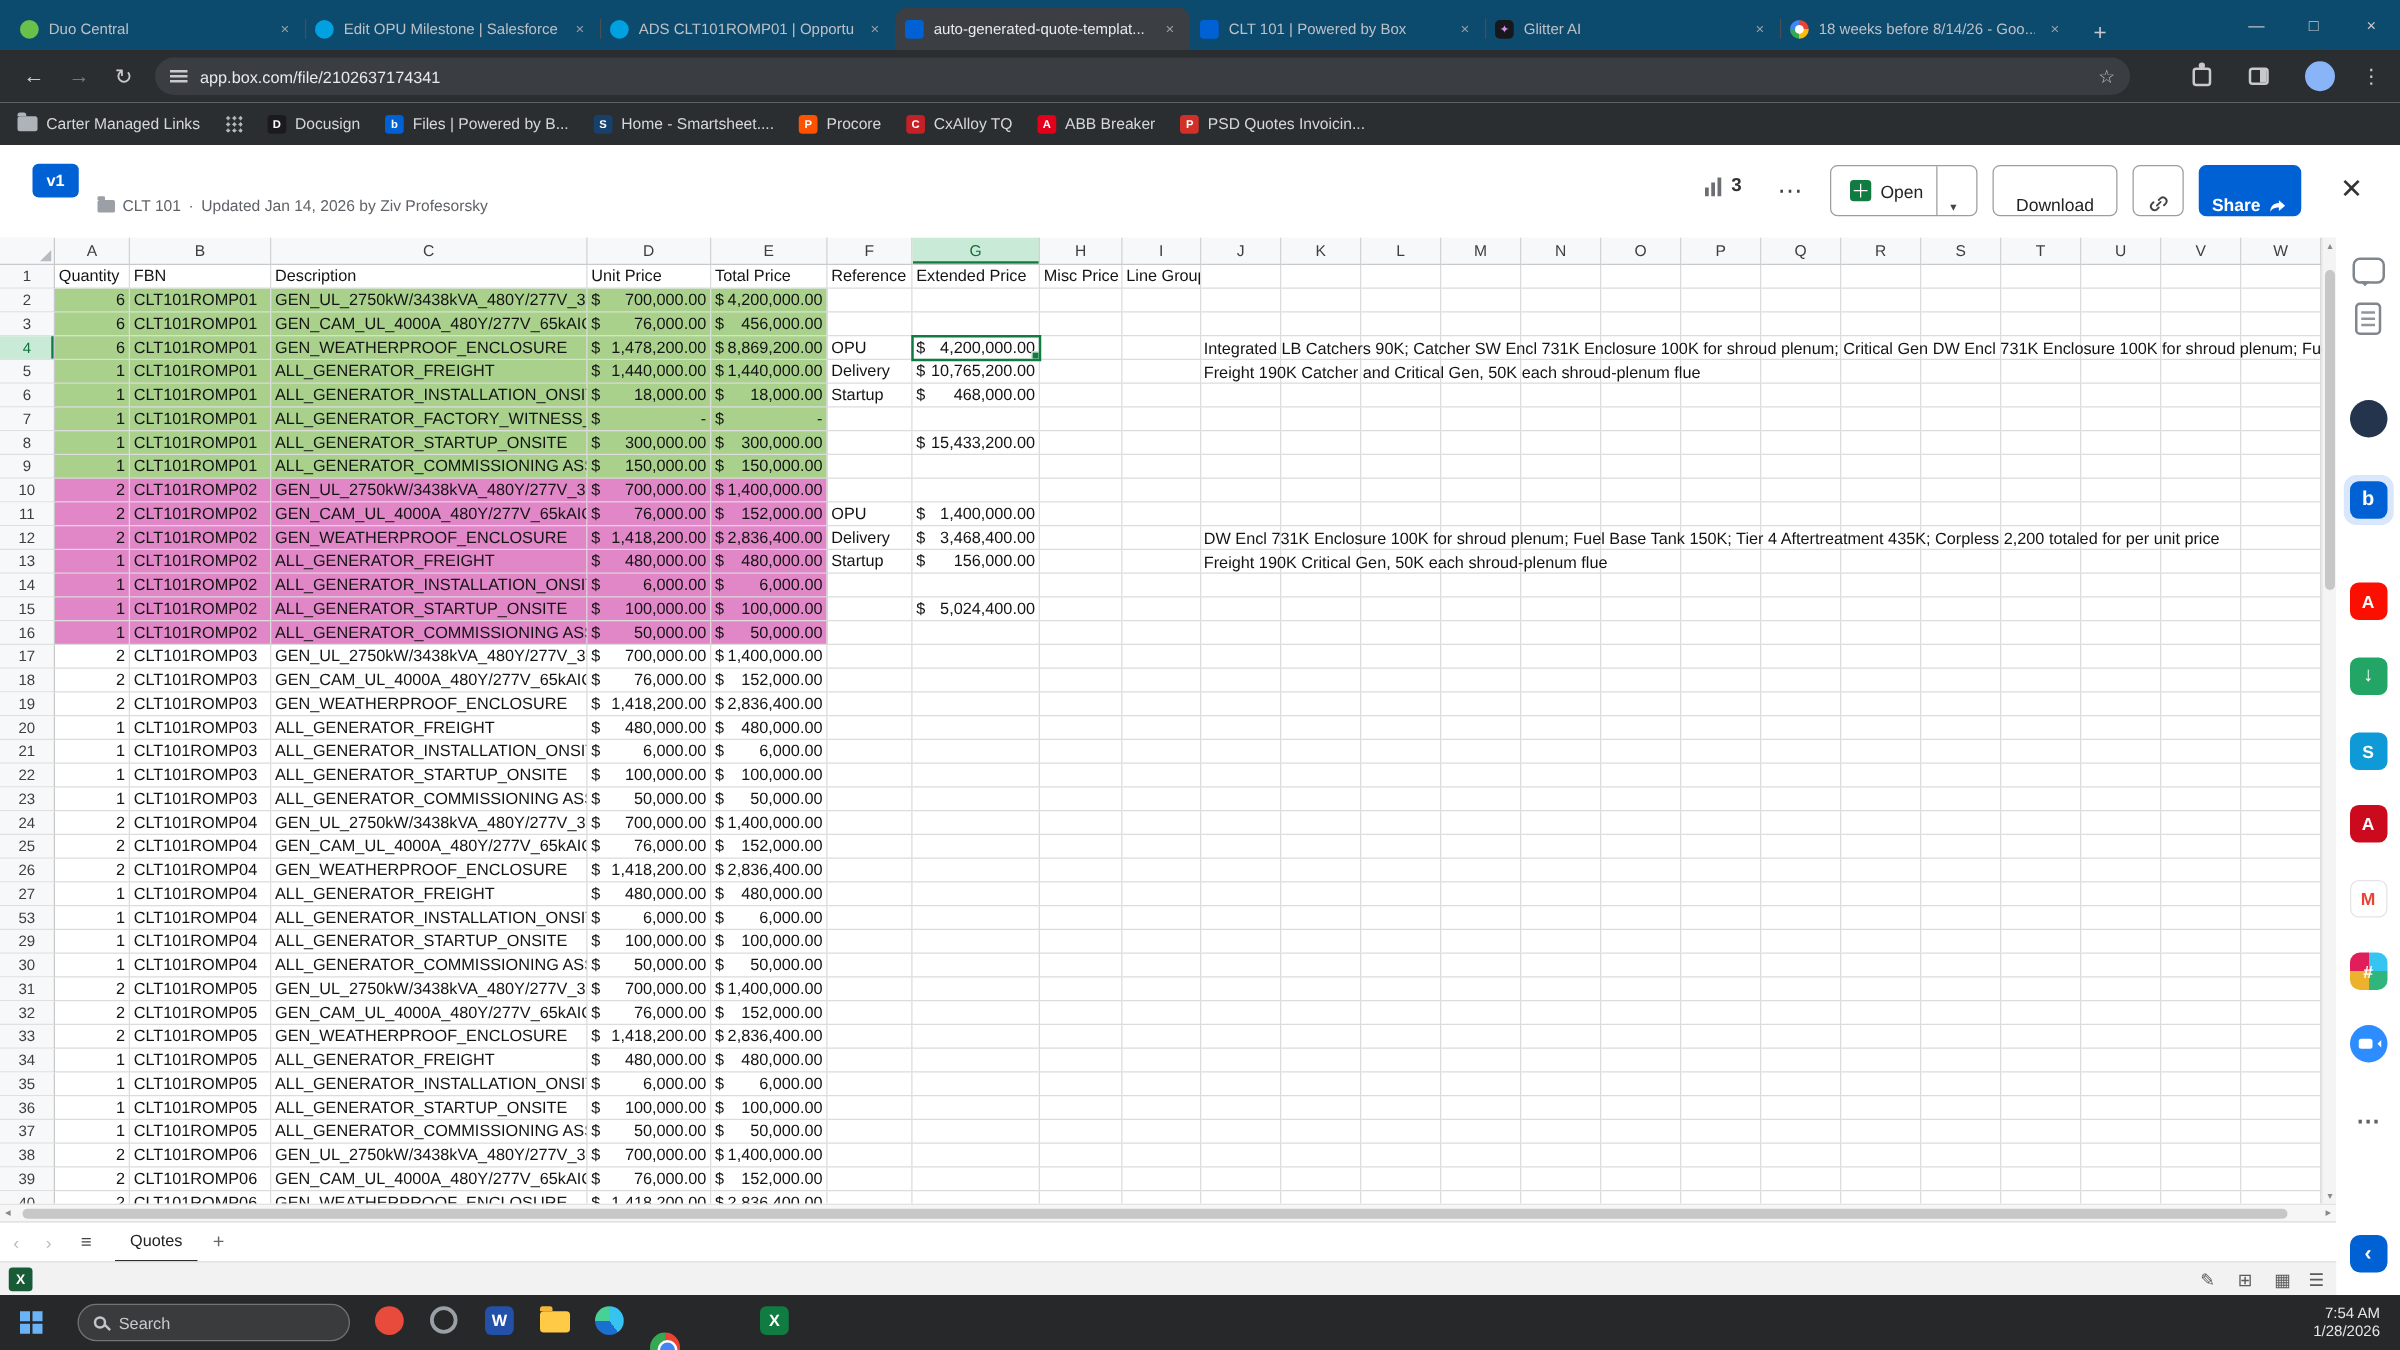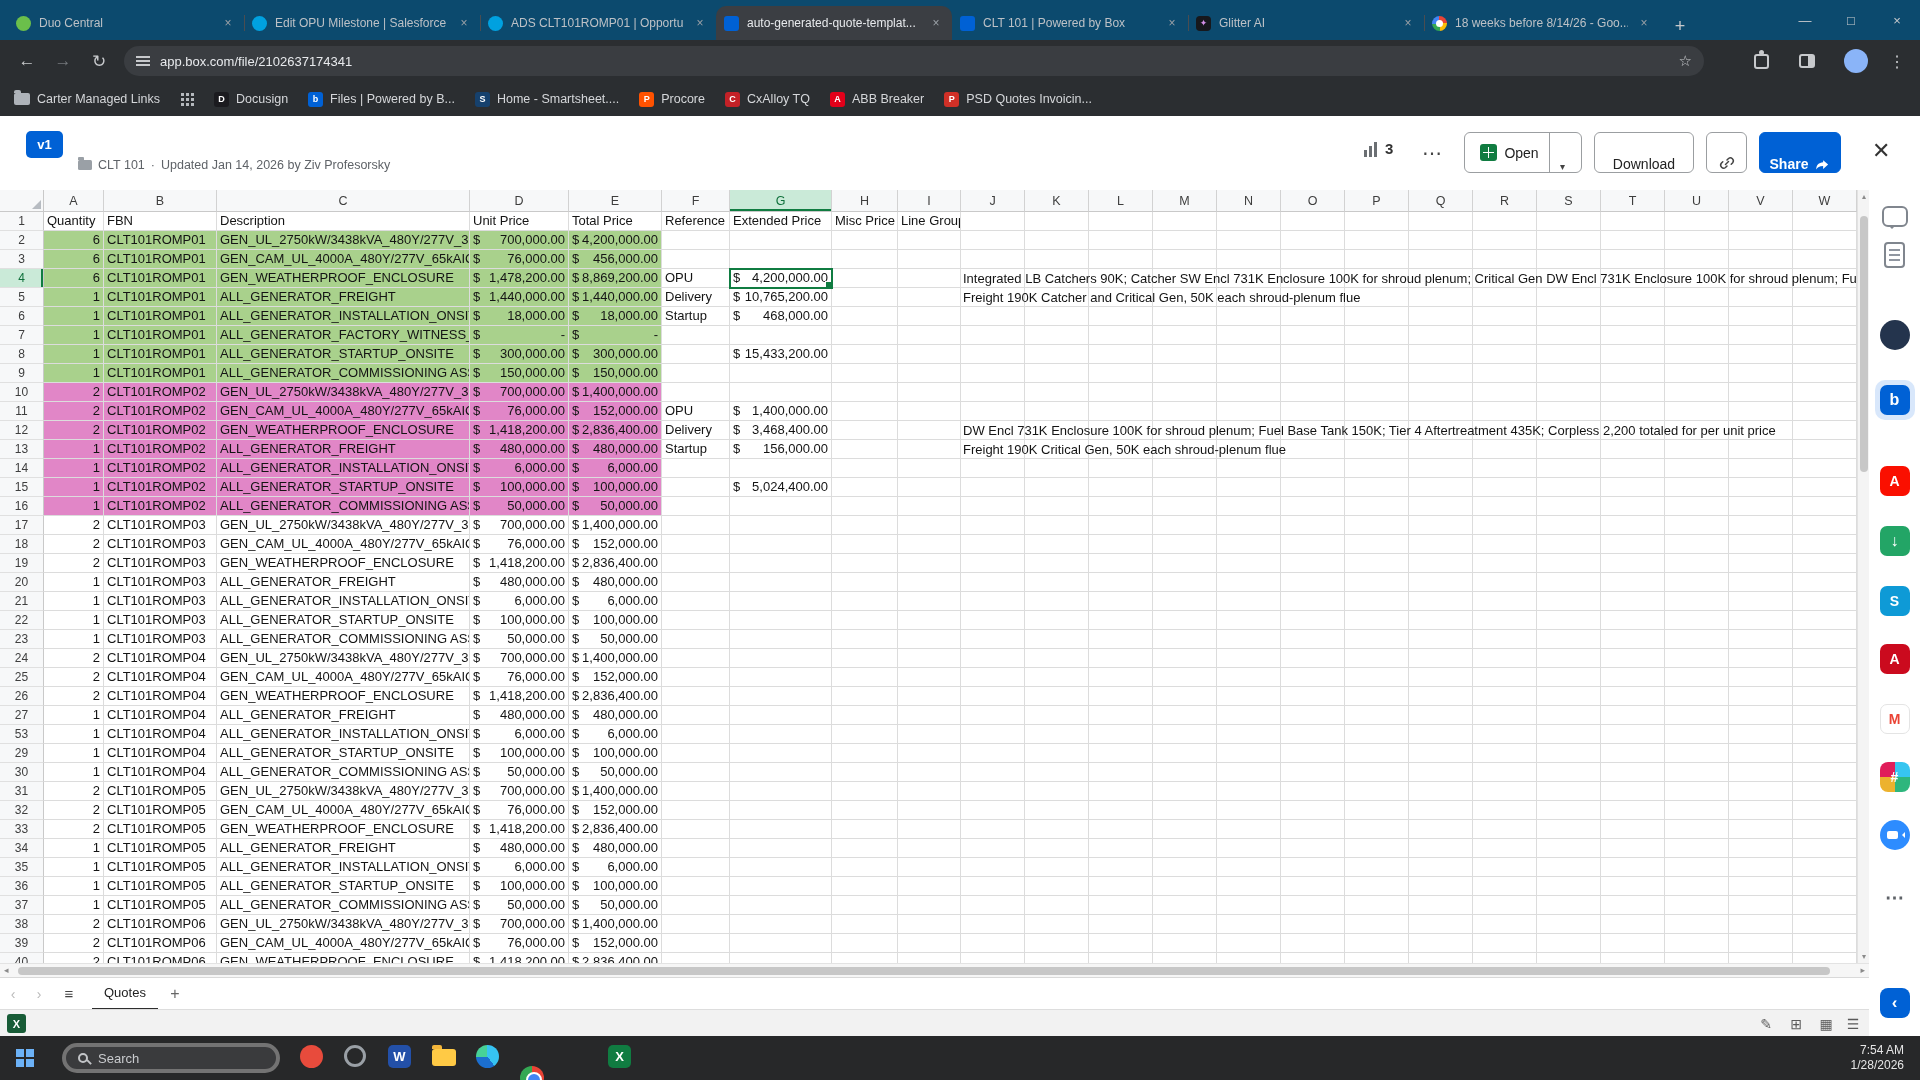--- a/index.html
+++ b/index.html
@@ -121,21 +121,21 @@
 
   
   #strip{position:absolute;left:0;top:1009px;width:1920px;height:27px;background:#f2f2f2;border-top:1px solid #ddd}
   #stripxls{position:absolute;left:7px;top:4px;width:19px;height:19px;background:#185c37;border-radius:3px;color:#fff;font-size:11px;font-weight:700;display:flex;align-items:center;justify-content:center}
   .stric{position:absolute;top:4px;width:20px;height:19px;display:flex;align-items:center;justify-content:center;color:#5a5a5a;font-size:14px}
 
   
   #taskbar{position:absolute;left:0;top:1036px;width:1920px;height:44px;background:#272829}
   #startbtn{position:absolute;left:16px;top:13px;width:18px;height:18px;display:grid;grid-template-columns:8px 8px;grid-template-rows:8px 8px;gap:2px}
   #startbtn span{background:#6cb2f7}
-  #tsearch{position:absolute;left:62px;top:7px;width:218px;height:30px;background:#3a3b3d;border:4px solid #737373;border-radius:15px;display:flex;align-items:center;gap:10px;padding:0 12px;color:#c9cbce;font-size:13px}
+  #tsearch{position:absolute;left:62px;top:7px;width:218px;height:30px;background:#3a3b3d;border:1px solid #737373;border-radius:15px;display:flex;align-items:center;gap:10px;padding:0 12px;color:#c9cbce;font-size:13px}
   .mag{width:10px;height:10px;border:2px solid #c3c5c8;border-radius:50%;position:relative;flex:none}
   .mag::after{content:"";position:absolute;right:-4px;bottom:-4px;width:2px;height:6px;background:#c3c5c8;transform:rotate(-45deg)}
   .tapp{position:absolute;top:9px;width:26px;height:26px;display:flex;align-items:center;justify-content:center;color:#fff;font-weight:700;font-size:13px}
   .t-pinned-app-red{background:#e84b3c;border-radius:50%;width:23px;height:23px}
   .t-ring-app{background:transparent;border:3px solid #9aa0a6;border-radius:50%;width:22px;height:22px}
   .t-word{background:#2350a8;border-radius:5px;width:23px;height:23px}
   .t-file-explorer{background:#ffca45;border-radius:3px;width:24px;height:17px;position:relative;margin-top:4px}
   .t-file-explorer::before{content:"";position:absolute;left:0;top:-4px;width:10px;height:4px;background:#f3b53a;border-radius:2px 2px 0 0}
   .t-edge{background:conic-gradient(#36c3f2 0 40%,#1b6fd0 40% 75%,#47d197 75% 100%);border-radius:50%;width:23px;height:23px}
   .t-chrome{background:conic-gradient(#ea4335 0 33%,#fbbc05 33% 66%,#34a853 66% 100%);border-radius:50%;width:24px;height:24px;position:relative}

